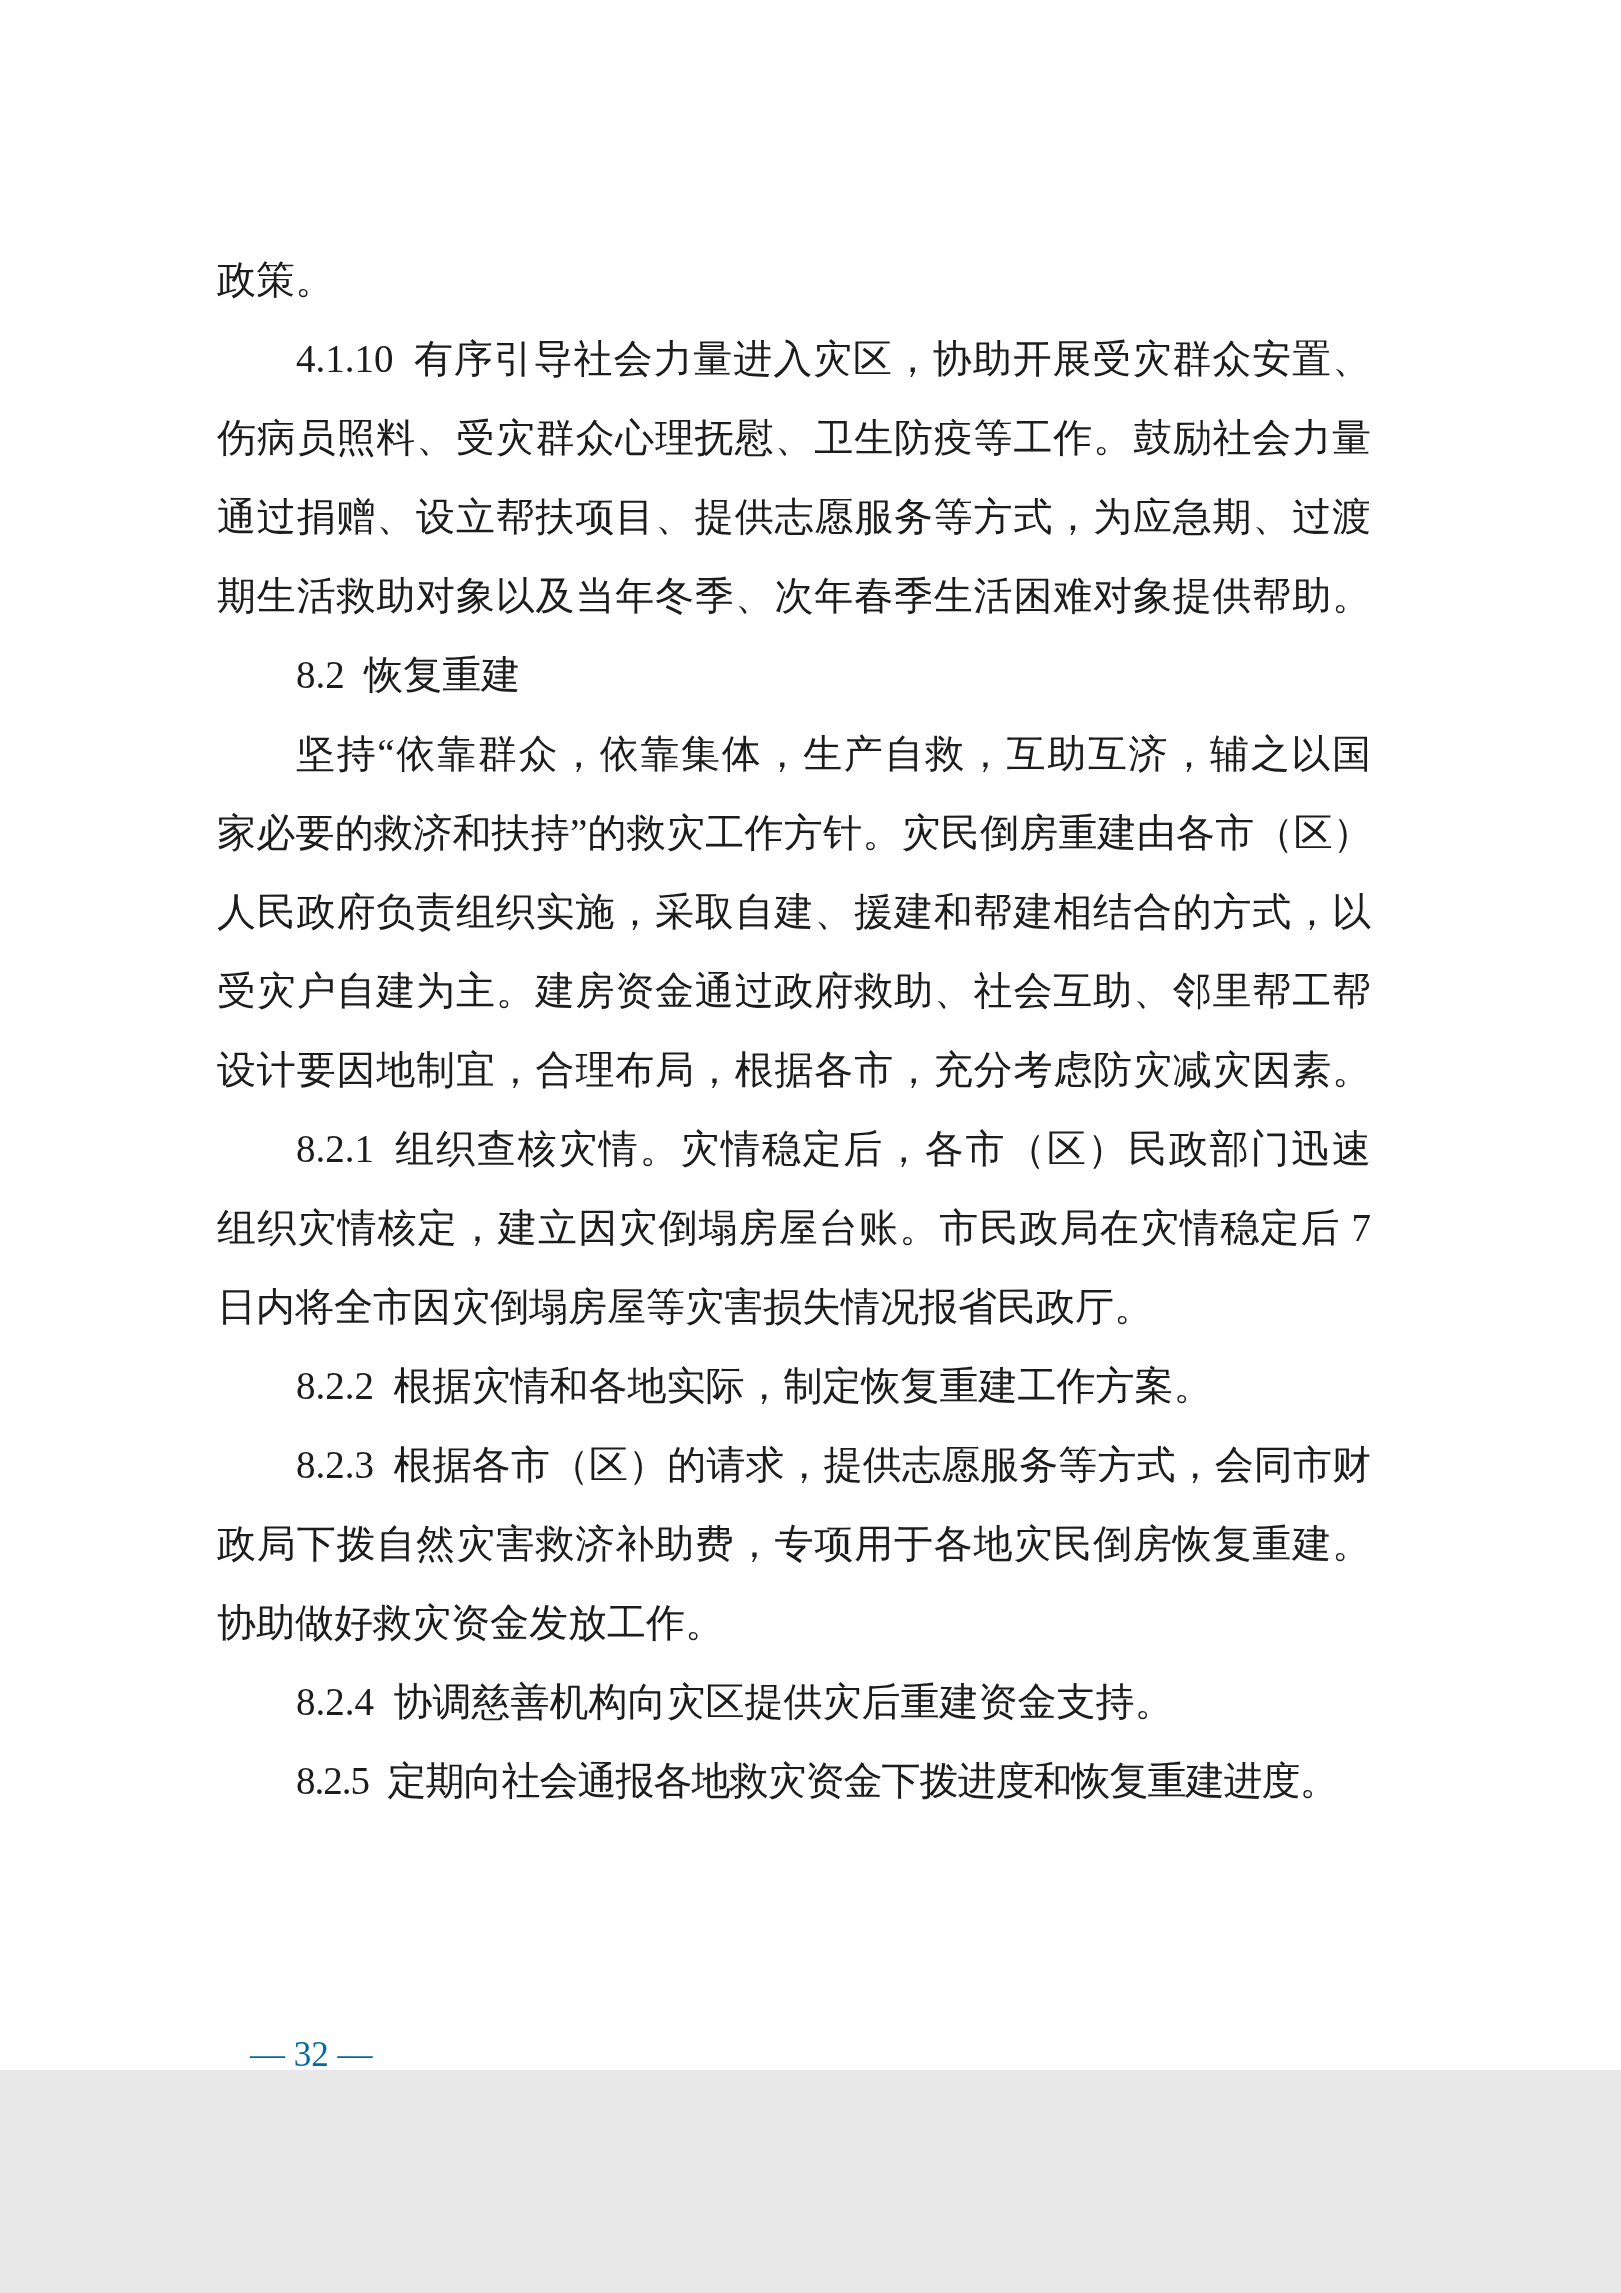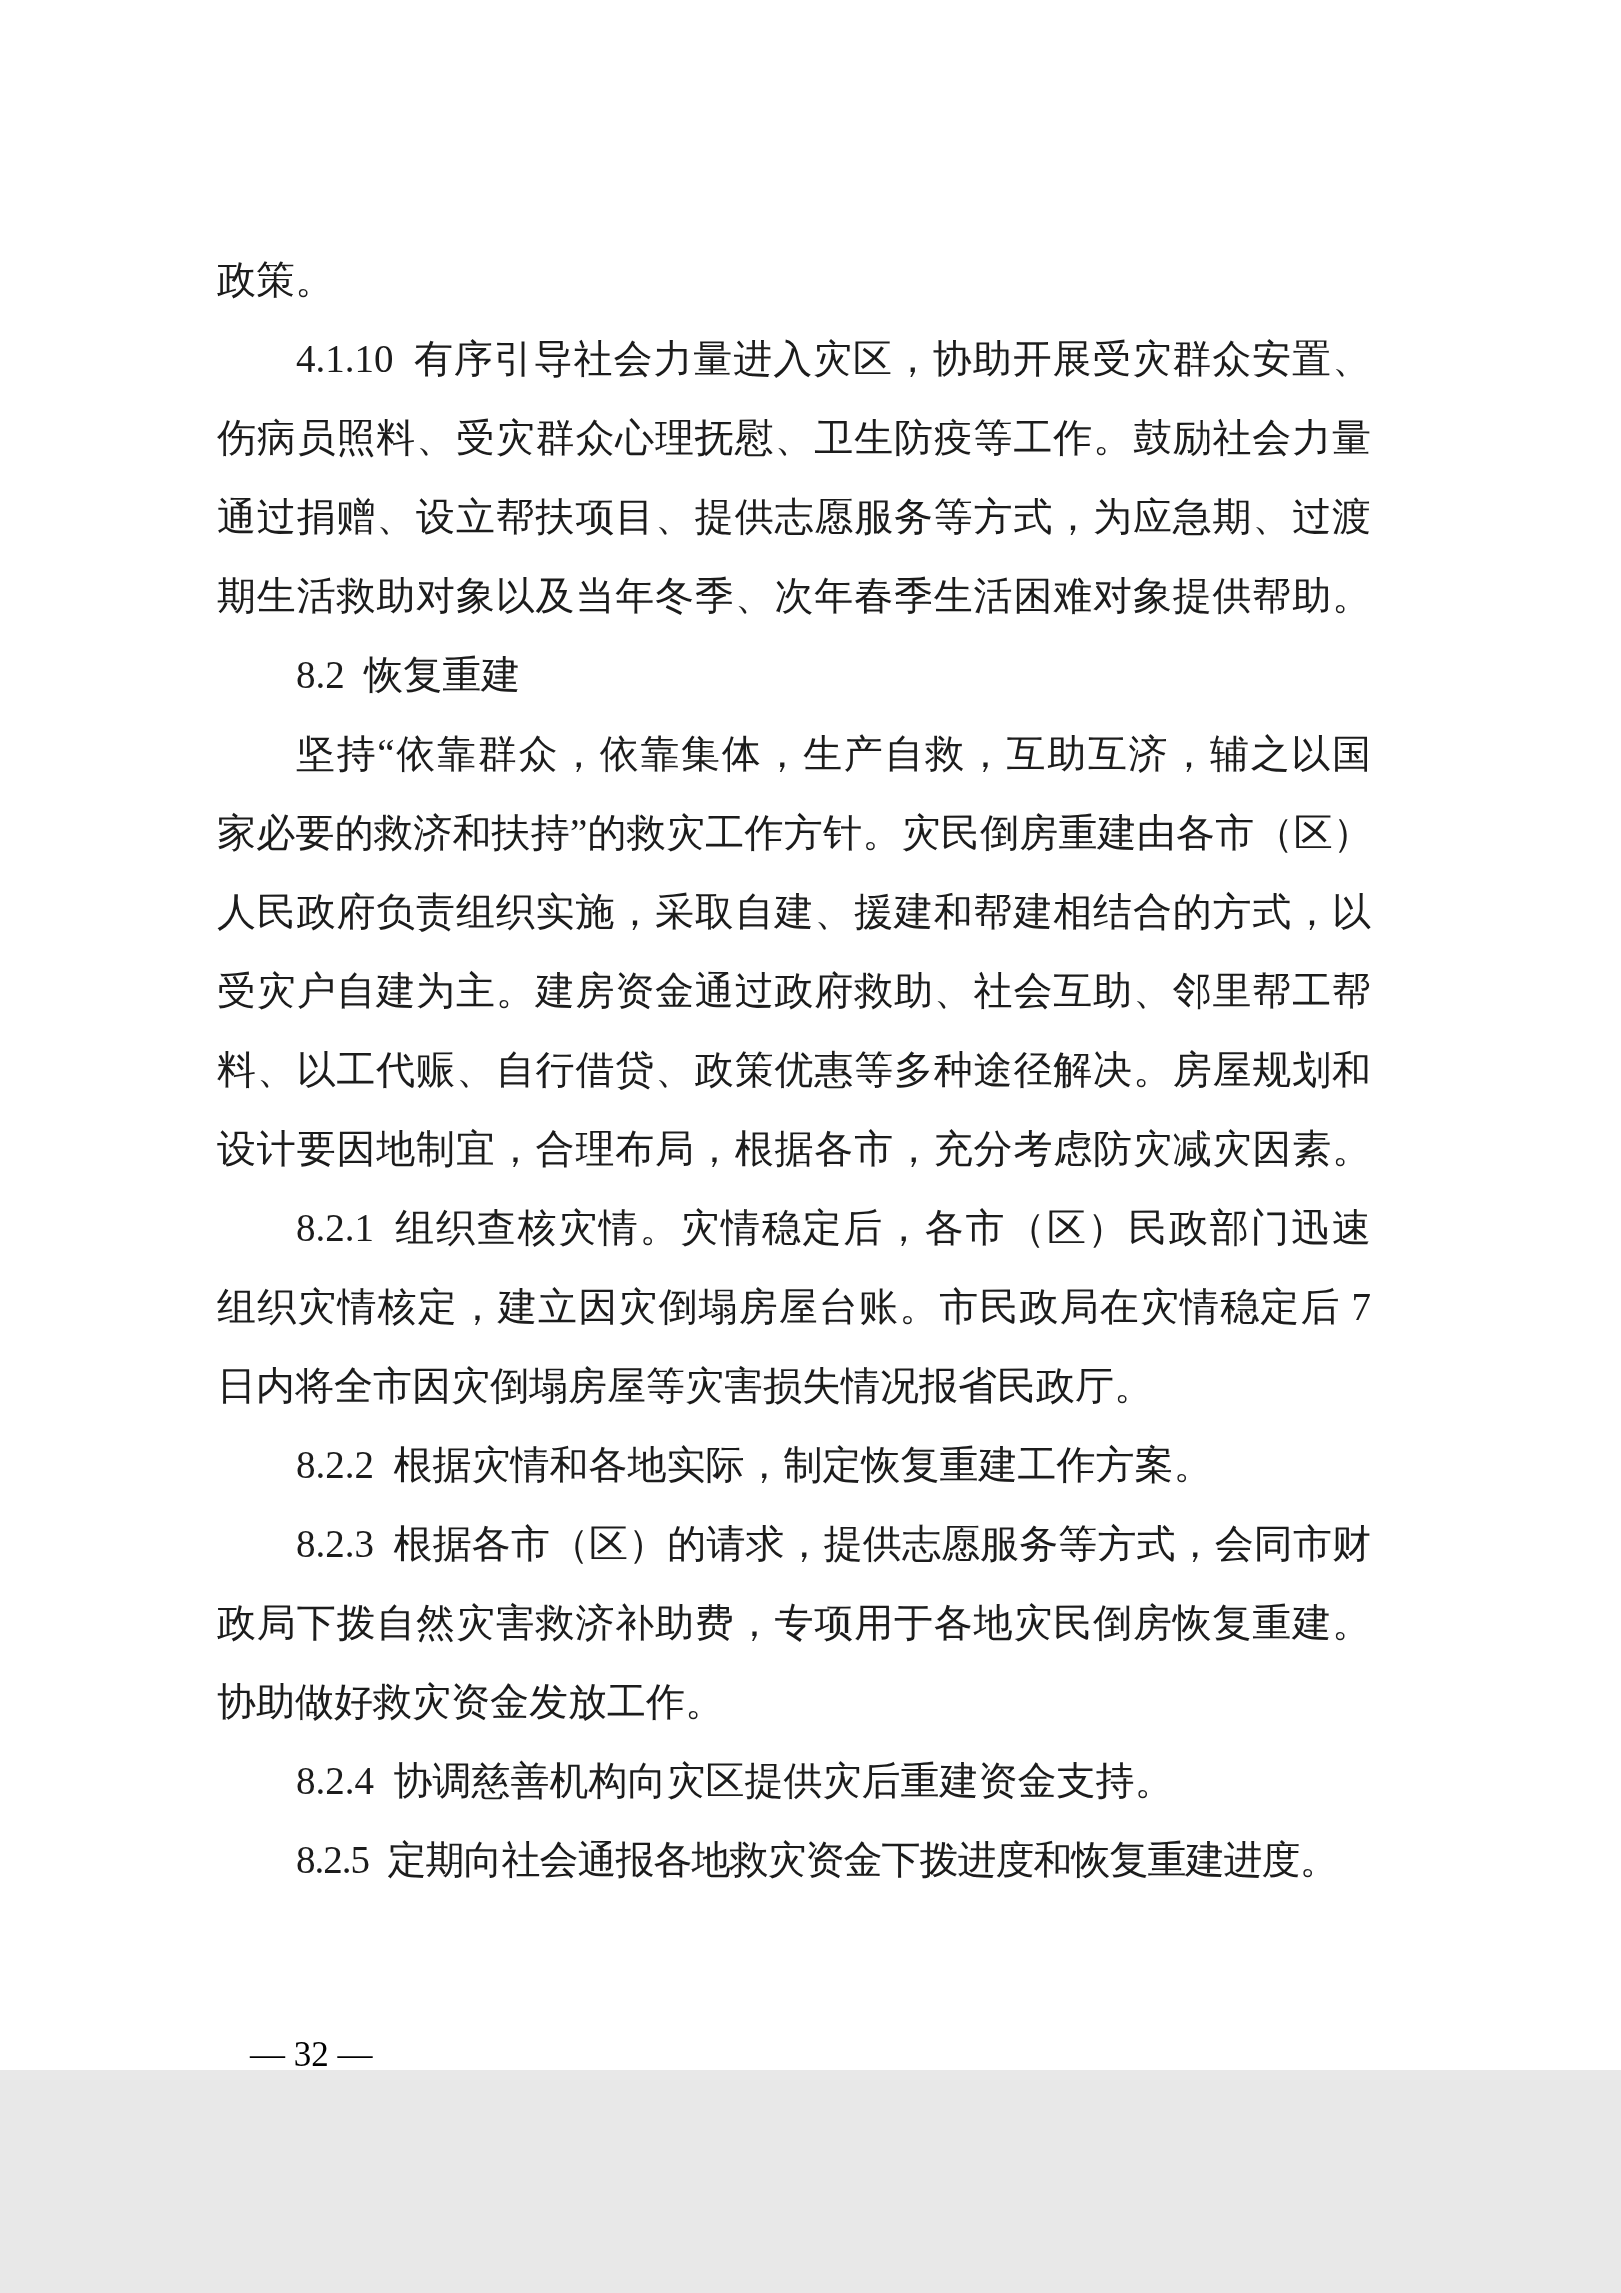--- a/index.html
+++ b/index.html
@@ -39,40 +39,39 @@
   .line.tight {
     letter-spacing: -1px;
   }
   .page-footer {
     position: absolute;
     left: 250px;
     top: 2031px;
     font-size: 35px;
     line-height: 47px;
     white-space: nowrap;
-    color: #000000;
+    color: #0369a1;
   }
 </style>
 </head>
 <body>
 
 <div class="page">
 
   <div class="doc-body">
     <div class="line">政策。</div>
     <div class="line indent fill">4.1.10 有序引导社会力量进入灾区，协助开展受灾群众安置、</div>
     <div class="line fill">伤病员照料、受灾群众心理抚慰、卫生防疫等工作。鼓励社会力量</div>
     <div class="line fill">通过捐赠、设立帮扶项目、提供志愿服务等方式，为应急期、过渡</div>
     <div class="line fill">期生活救助对象以及当年冬季、次年春季生活困难对象提供帮助。</div>
     <div class="line indent">8.2 恢复重建</div>
     <div class="line indent fill">坚持“依靠群众，依靠集体，生产自救，互助互济，辅之以国</div>
     <div class="line fill tight">家必要的救济和扶持”的救灾工作方针。灾民倒房重建由各市（区）</div>
     <div class="line fill">人民政府负责组织实施，采取自建、援建和帮建相结合的方式，以</div>
     <div class="line fill">受灾户自建为主。建房资金通过政府救助、社会互助、邻里帮工帮</div>
-    <div class="line fill">料、以工代赈、自行借贷、政策优惠等多种途径解决。房屋规划和</div>
     <div class="line fill">设计要因地制宜，合理布局，根据各市，充分考虑防灾减灾因素。</div>
     <div class="line indent fill">8.2.1 组织查核灾情。灾情稳定后，各市（区）民政部门迅速</div>
     <div class="line fill">组织灾情核定，建立因灾倒塌房屋台账。市民政局在灾情稳定后 7</div>
     <div class="line">日内将全市因灾倒塌房屋等灾害损失情况报省民政厅。</div>
     <div class="line indent">8.2.2 根据灾情和各地实际，制定恢复重建工作方案。</div>
     <div class="line indent fill">8.2.3 根据各市（区）的请求，提供志愿服务等方式，会同市财</div>
     <div class="line fill">政局下拨自然灾害救济补助费，专项用于各地灾民倒房恢复重建。</div>
     <div class="line">协助做好救灾资金发放工作。</div>
     <div class="line indent">8.2.4 协调慈善机构向灾区提供灾后重建资金支持。</div>
     <div class="line indent tight">8.2.5 定期向社会通报各地救灾资金下拨进度和恢复重建进度。</div>

